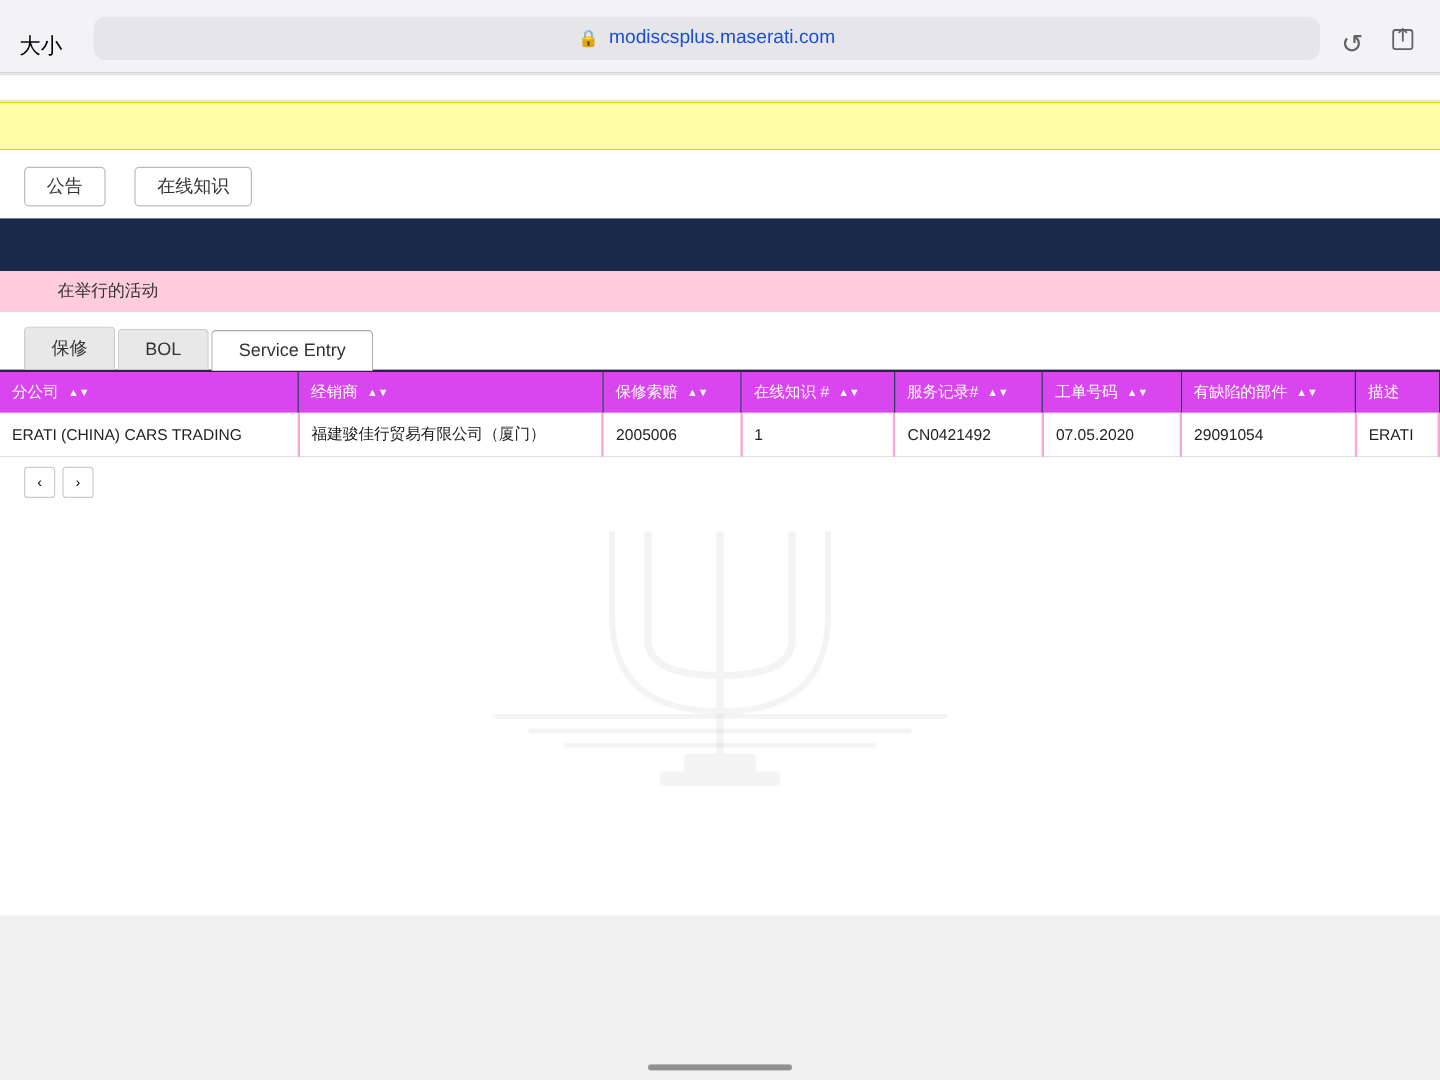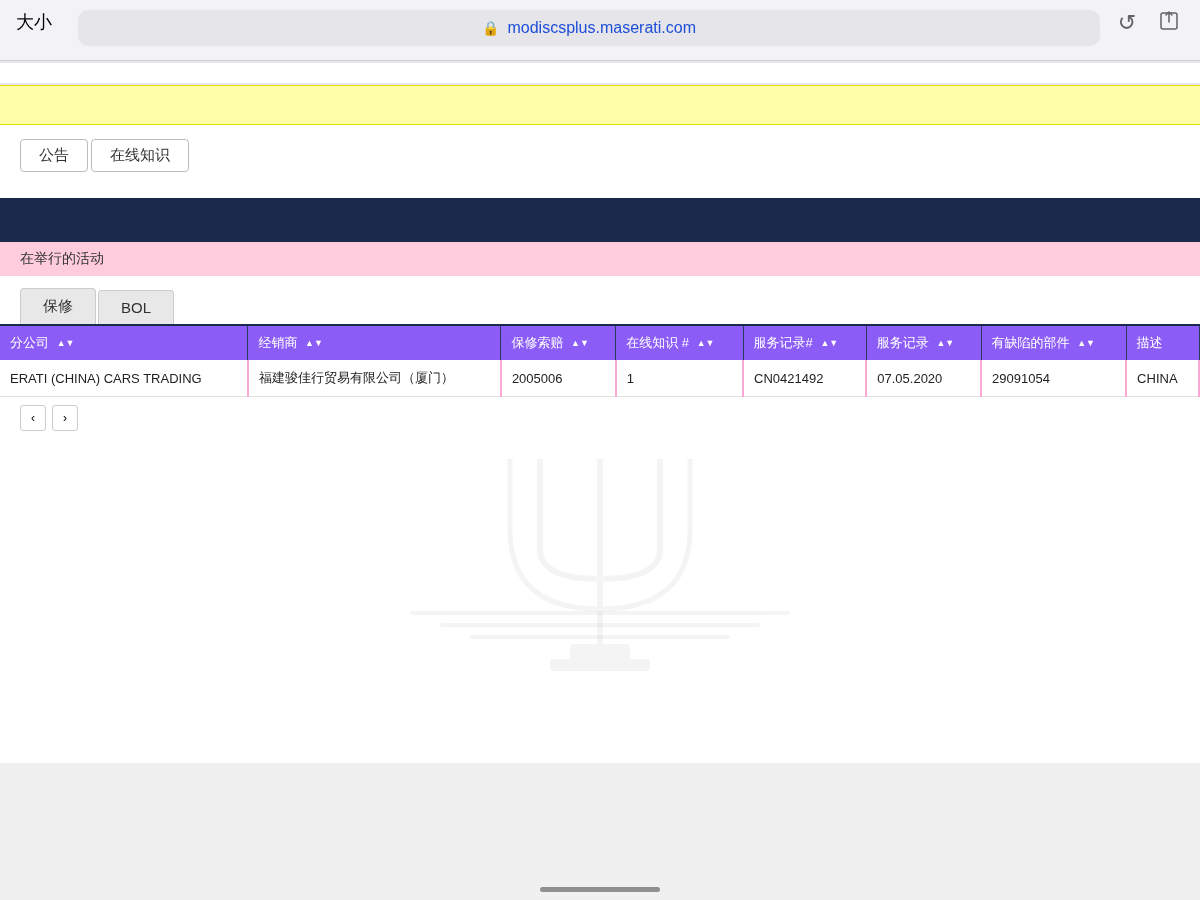--- a/index.html
+++ b/index.html
@@ -11,21 +11,21 @@
       overflow: hidden;
     }
 
     
     .browser-chrome {
       background: #f2f2f7;
       border-bottom: 1px solid #d1d1d6;
     }
     .browser-toolbar {
       display: flex;
-      align-items: flex-start;
+      align-items: flex-end;
       padding: 10px 16px;
       gap: 12px;
       height: 60px;
       background: #f2f2f7;
     }
     .browser-left-text {
       font-size: 18px;
       color: #000;
       min-width: 50px;
     }
@@ -72,23 +72,23 @@
     }
 
     
     .page-content {
       background: #fff;
       min-height: 700px;
     }
 
     
     .button-row {
-      padding: 14px 20px 26px 20px;
-      display: flex;
-      gap: 3px;
+      padding: 14px 20px 10px 20px;
+      display: flex;
+      gap: 24px;
     }
     .top-btn {
       padding: 6px 18px;
       border: 1px solid #bbb;
       border-radius: 4px;
       background: #fff;
       font-size: 15px;
       color: #333;
       cursor: pointer;
     }
@@ -106,20 +106,21 @@
     .pink-row {
       background: #ffccdd;
       height: 34px;
       display: flex;
       align-items: center;
       padding: 0 20px;
     }
     .pink-row-text {
       color: #333;
       font-size: 14px;
+      margin-left: 28px;
     }
 
     
     .tabs-row {
       display: flex;
       align-items: flex-end;
       padding: 12px 36px 0 20px;
       gap: 2px;
       background: #fff;
       border-bottom: 2px solid #1a2a4a;
@@ -148,21 +149,21 @@
     .table-wrapper {
       overflow-x: auto;
       background: #fff;
     }
     table {
       width: 100%;
       border-collapse: collapse;
       font-size: 13px;
     }
     thead tr {
-      background: #8b5cf6;
+      background: #d946ef;
     }
     thead th {
       color: #fff;
       padding: 8px 10px;
       text-align: left;
       white-space: nowrap;
       border-right: 1px solid #2a3a5a;
       font-weight: 500;
       font-size: 13px;
     }
@@ -298,20 +299,21 @@
 
   <div class="section-header"></div>
 
   <div class="pink-row">
     <span class="pink-row-text">在举行的活动</span>
   </div>
 
   <div class="tabs-row">
     <div class="tab">保修</div>
     <div class="tab">BOL</div>
+    <div class="tab active">Service Entry</div>
   </div>
 
   <div class="table-wrapper">
     <table>
       <thead>
         <tr>
           <th>
             <span>分公司</span>
             <span class="sort-arrows">▲▼</span>
           </th>
@@ -325,42 +327,42 @@
           </th>
           <th>
             <span>在线知识 #</span>
             <span class="sort-arrows">▲▼</span>
           </th>
           <th>
             <span>服务记录#</span>
             <span class="sort-arrows">▲▼</span>
           </th>
           <th>
-            <span>服务记录</span>
+            <span>工单号码</span>
             <span class="sort-arrows">▲▼</span>
           </th>
           <th>
             <span>有缺陷的部件</span>
             <span class="sort-arrows">▲▼</span>
           </th>
           <th>
             <span>描述</span>
           </th>
         </tr>
       </thead>
       <tbody>
         <tr>
           <td>ERATI (CHINA) CARS TRADING</td>
           <td>福建骏佳行贸易有限公司（厦门）</td>
           <td>2005006</td>
           <td>1</td>
           <td>CN0421492</td>
           <td>07.05.2020</td>
           <td>29091054</td>
-          <td>CHINA</td>
+          <td>ERATI</td>
         </tr>
       </tbody>
     </table>
   </div>
 
   <div class="pagination-row">
     <button class="page-btn">‹</button>
     <button class="page-btn">›</button>
   </div>
 

